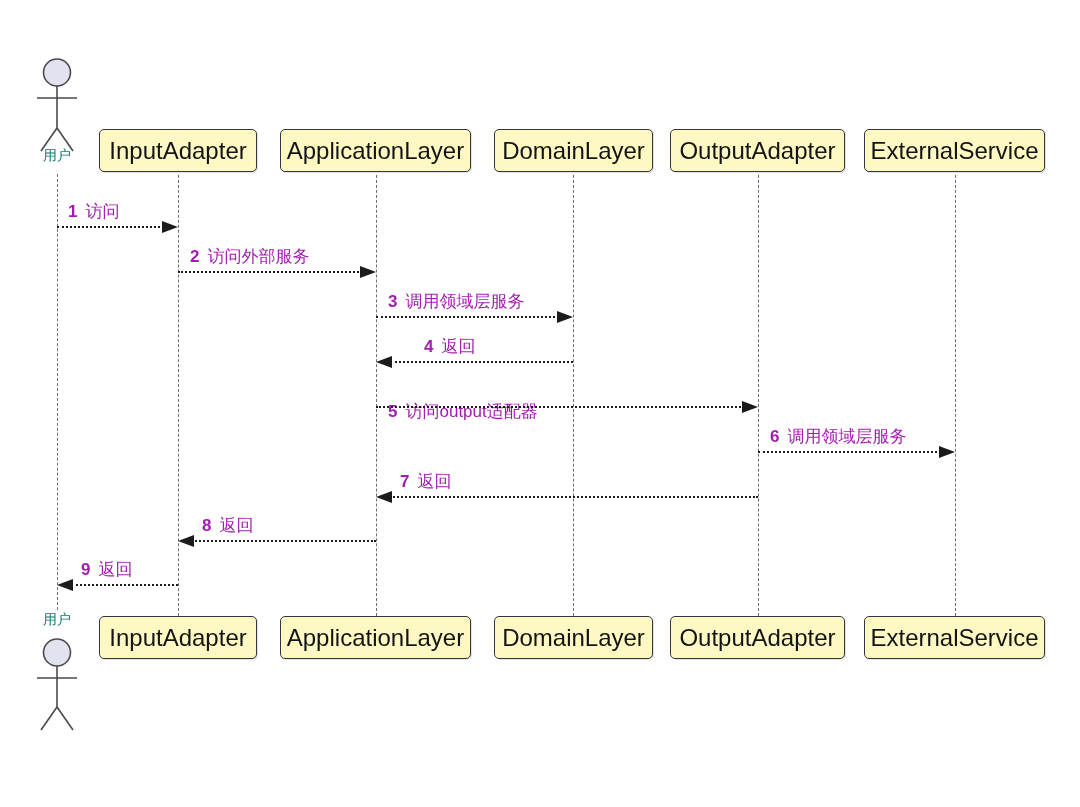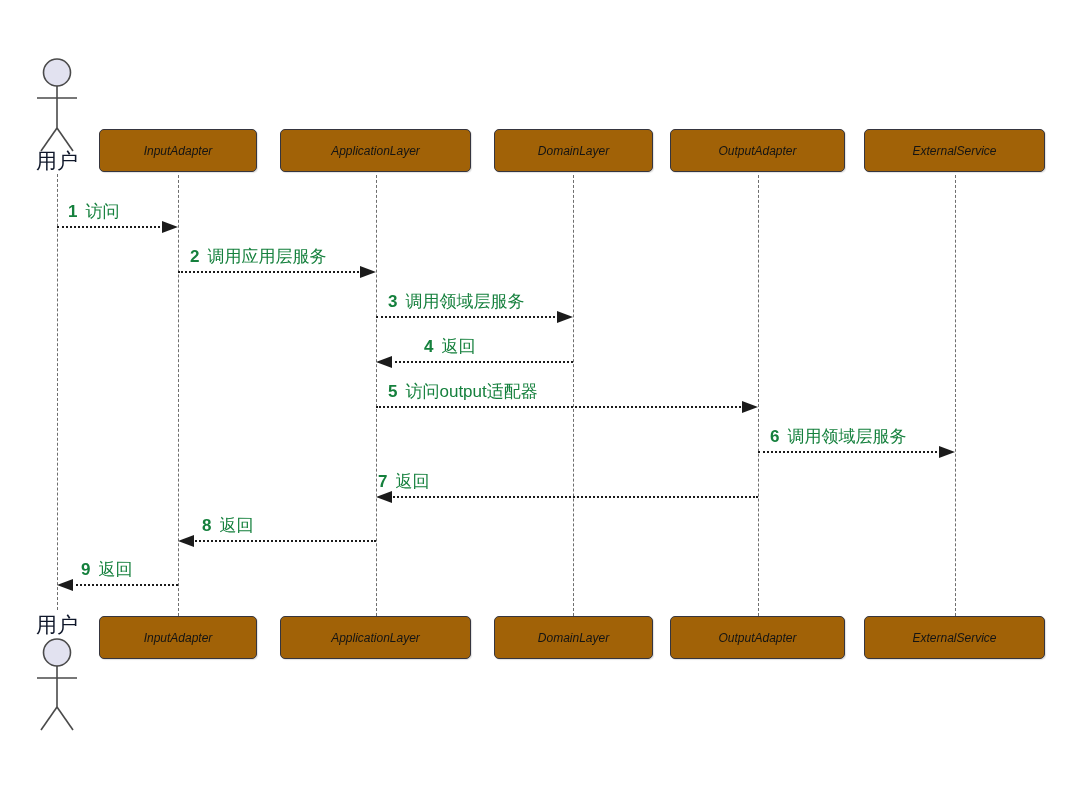--- a/index.html
+++ b/index.html
@@ -7,31 +7,30 @@
     position: relative;
     width: 1080px;
     height: 807px;
     background: #ffffff;
     font-family: "Liberation Sans", "DejaVu Sans", sans-serif;
     overflow: hidden;
   }
   .pbox {
     position: absolute;
     height: 41px;
-    background: #a16207;
+    background: #fef9c3;
     border: 1.6px solid #35353f;
     border-radius: 5px;
     box-shadow: 1px 1px 1px rgba(0,0,0,0.12);
     display: flex;
     align-items: center;
     justify-content: center;
-    font-size: 12px;
+    font-size: 24px;
     color: #141414;
     white-space: nowrap;
-    font-style: italic;
   }
   .lifeline {
     position: absolute;
     width: 0;
     border-left: 1px dashed #6e6e6e;
   }
   .mline {
     position: absolute;
     height: 0;
     border-top: 2px dotted #1b1b1b;
@@ -46,31 +45,31 @@
   .arrow-l {
     position: absolute;
     width: 0; height: 0;
     border-top: 6px solid transparent;
     border-bottom: 6px solid transparent;
     border-right: 16px solid #1b1b1b;
   }
   .mlabel {
     position: absolute;
     font-size: 17px;
-    color: #15803d;
+    color: #a21caf;
     white-space: nowrap;
     line-height: 22px;
   }
   .mlabel .seq { font-weight: 700; margin-right: 8px; }
   .actor-label {
     position: absolute;
     width: 84px;
     text-align: center;
-    font-size: 21px;
-    color: #0f172a;
+    font-size: 14px;
+    color: #0f766e;
   }
   .actor-svg { position: absolute; }
 </style>
 </head>
 <body>
 
 <div id="canvas">
 
   <svg class="actor-svg" style="left:19px; top:53px;" width="76" height="102">
     <circle cx="38" cy="19.5" r="13.5" fill="#e2e2f0" stroke="#4a4a4a" stroke-width="1.6"></circle>
@@ -97,21 +96,21 @@
   <div>
     <div class="mlabel" style="left:68px; top:201px;">
       <span class="seq">1</span><span>访问</span>
     </div>
     <div class="mline" style="left:57px; top:226px; width:107px;"></div>
     <div class="arrow-r" style="left:162px; top:221px;"></div>
   </div>
 
   <div>
     <div class="mlabel" style="left:190px; top:246px;">
-      <span class="seq">2</span><span>调用应用层服务</span>
+      <span class="seq">2</span><span>访问外部服务</span>
     </div>
     <div class="mline" style="left:178px; top:271px; width:184px;"></div>
     <div class="arrow-r" style="left:360px; top:266px;"></div>
   </div>
 
   <div>
     <div class="mlabel" style="left:388px; top:291px;">
       <span class="seq">3</span><span>调用领域层服务</span>
     </div>
     <div class="mline" style="left:376px; top:316px; width:183px;"></div>
@@ -120,37 +119,37 @@
 
   <div>
     <div class="mlabel" style="left:424px; top:336px;">
       <span class="seq">4</span><span>返回</span>
     </div>
     <div class="mline" style="left:390px; top:361px; width:183px;"></div>
     <div class="arrow-l" style="left:376px; top:356px;"></div>
   </div>
 
   <div>
-    <div class="mlabel" style="left:388px; top:381px;">
+    <div class="mlabel" style="left:388px; top:401px;">
       <span class="seq">5</span><span>访问output适配器</span>
     </div>
     <div class="mline" style="left:376px; top:406px; width:368px;"></div>
     <div class="arrow-r" style="left:742px; top:401px;"></div>
   </div>
 
   <div>
     <div class="mlabel" style="left:770px; top:426px;">
       <span class="seq">6</span><span>调用领域层服务</span>
     </div>
     <div class="mline" style="left:758px; top:451px; width:183px;"></div>
     <div class="arrow-r" style="left:939px; top:446px;"></div>
   </div>
 
   <div>
-    <div class="mlabel" style="left:378px; top:471px;">
+    <div class="mlabel" style="left:400px; top:471px;">
       <span class="seq">7</span><span>返回</span>
     </div>
     <div class="mline" style="left:390px; top:496px; width:368px;"></div>
     <div class="arrow-l" style="left:376px; top:491px;"></div>
   </div>
 
   <div>
     <div class="mlabel" style="left:202px; top:515px;">
       <span class="seq">8</span><span>返回</span>
     </div>

